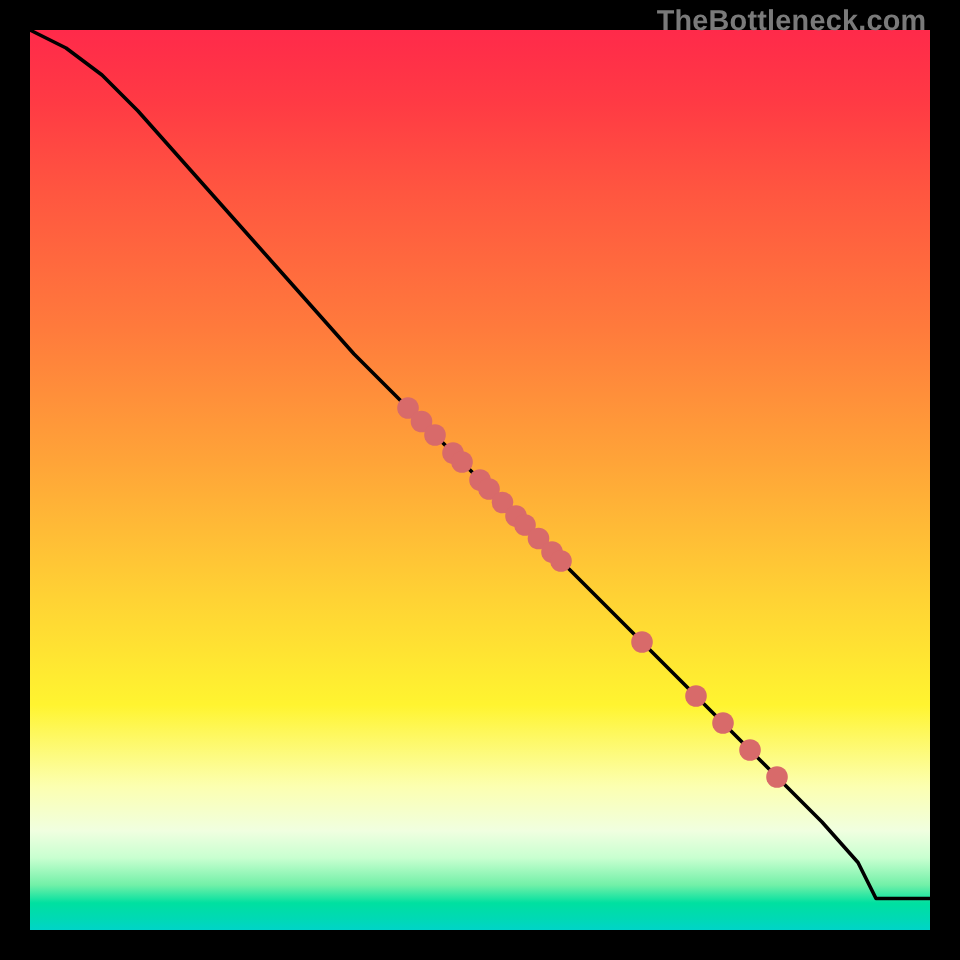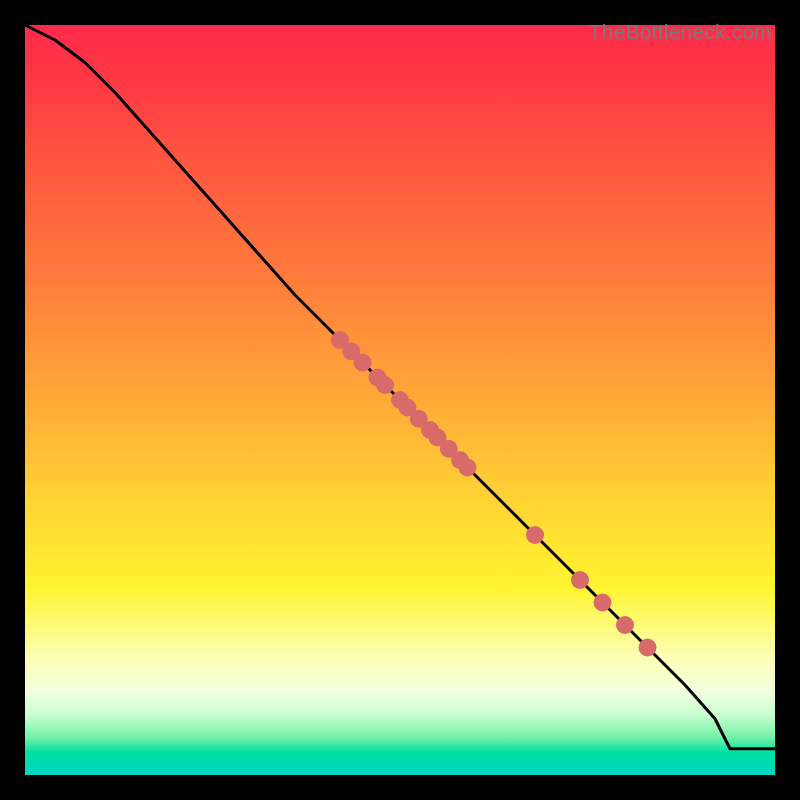--- a/index.html
+++ b/index.html
@@ -37,26 +37,26 @@
       #f0ffe0 89%,
       #c8ffd0 92%,
       #72f0a8 95%,
       #00e0a0 97%,
       #00d8b8 99%,
       #00d4c8 100%
     );
   }
   .watermark {
     position: absolute;
-    top: 20px;
+    top: 4px;
     right: 28px;
     color: #7a7a7a;
-    font-size: 21px;
+    font-size: 24px;
     letter-spacing: 0.2px;
-    font-weight: 400;
+    font-weight: 700;
   }
   svg.curve {
     position: absolute;
     left: 25px;
     top: 25px;
     width: 750px;
     height: 750px;
     overflow: visible;
   }
   .line {

